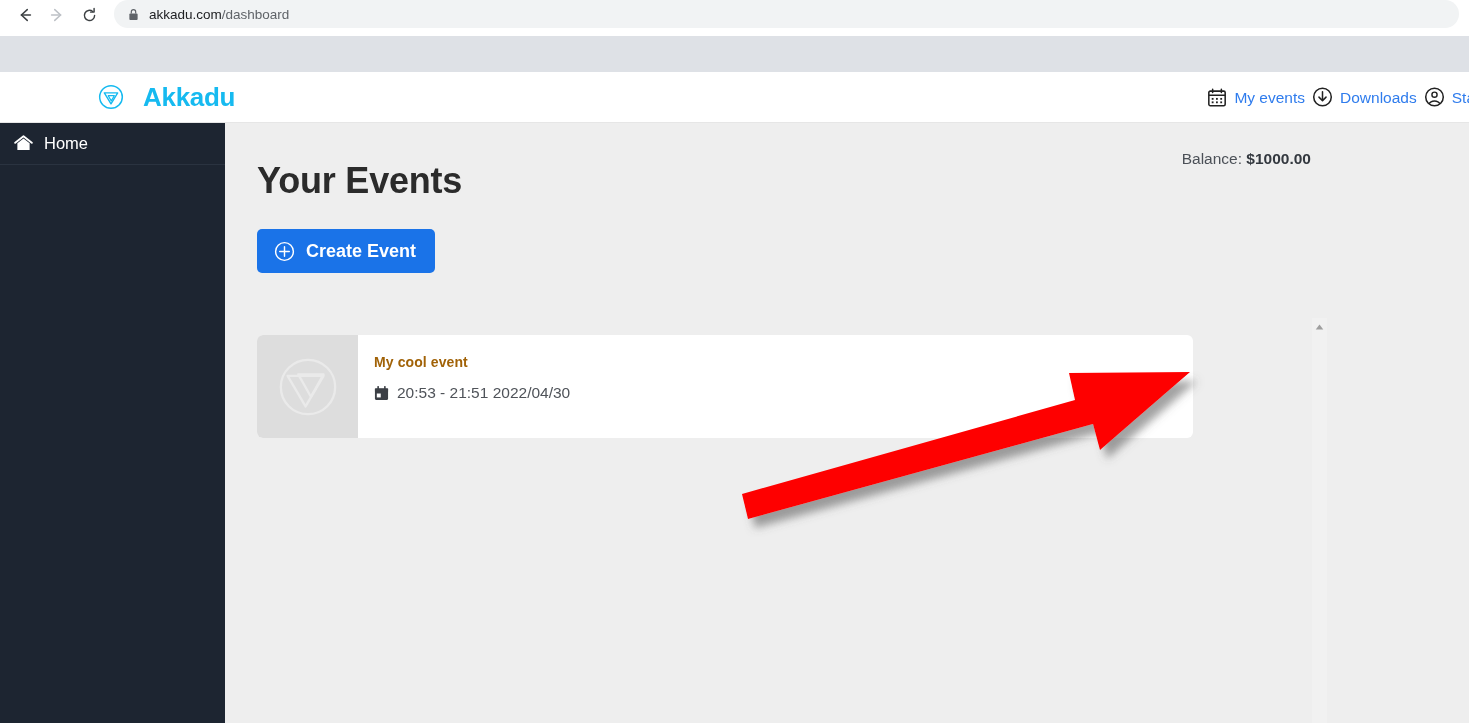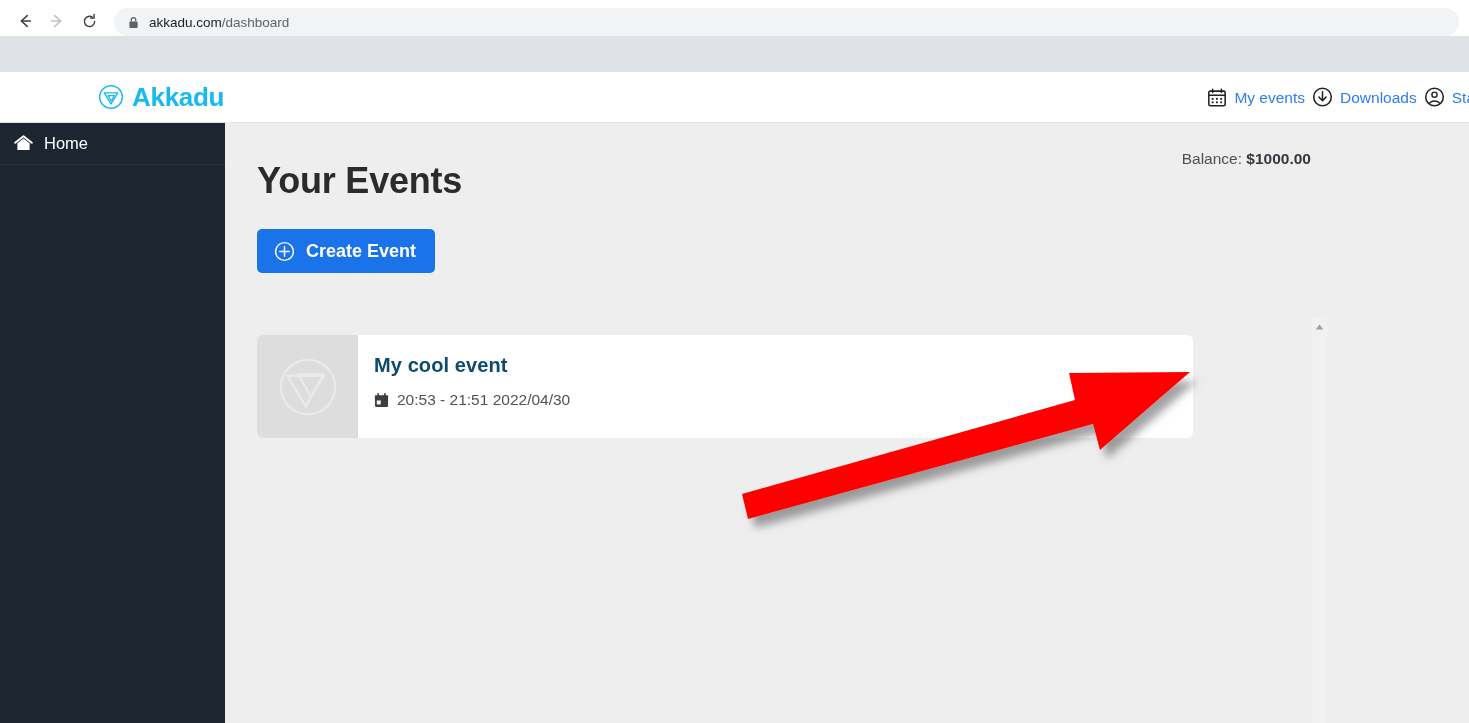--- a/index.html
+++ b/index.html
@@ -83,21 +83,21 @@
     color: #5f6368;
     font-size: 19px;
     cursor: pointer;
     border-radius: 50%;
   }
 
   .toolbar {
     height: 36px;
     background: #ffffff;
     display: flex;
-    align-items: flex-end;
+    align-items: flex-start;
     padding: 0 10px;
     gap: 2px;
   }
 
   .nav-btn {
     width: 30px;
     height: 30px;
     display: flex;
     align-items: center;
     justify-content: center;
@@ -134,21 +134,21 @@
     background: #ffffff;
     display: flex;
     align-items: center;
     border-bottom: 1px solid #e6e6e6;
     position: relative;
   }
 
   .brand {
     display: flex;
     align-items: center;
-    gap: 8px;
+    gap: 19px;
     margin-left: 98px;
     cursor: pointer;
     text-align: right;
   }
 
   .brand-name {
     font-size: 26px;
     font-weight: bold;
     color: #16baf0;
     letter-spacing: -0.3px;
@@ -289,23 +289,23 @@
     align-items: center;
     justify-content: center;
   }
 
   .event-info {
     flex: 1 1 auto;
     padding: 19px 0 0 16px;
   }
 
   .event-title {
-    font-size: 20px;
+    font-size: 14px;
     font-weight: bold;
-    color: #0c4a6e;
+    color: #a16207;
     letter-spacing: 0.1px;
   }
 
   .event-time {
     margin-top: 14px;
     display: flex;
     align-items: center;
     gap: 8px;
     font-size: 15.5px;
     color: #4f5359;

